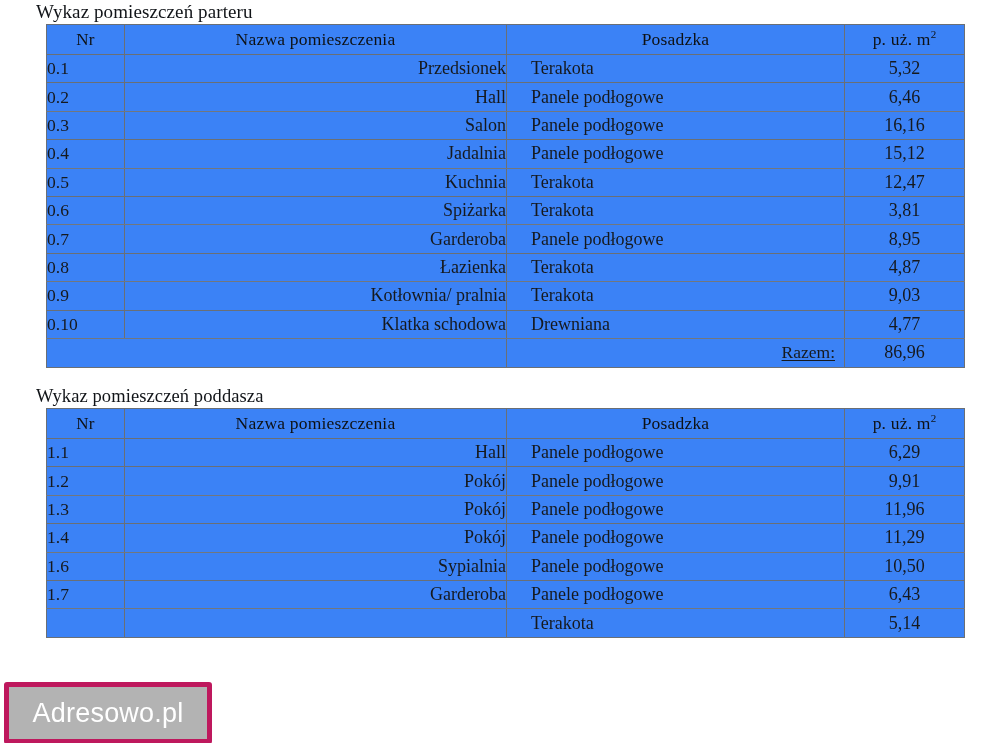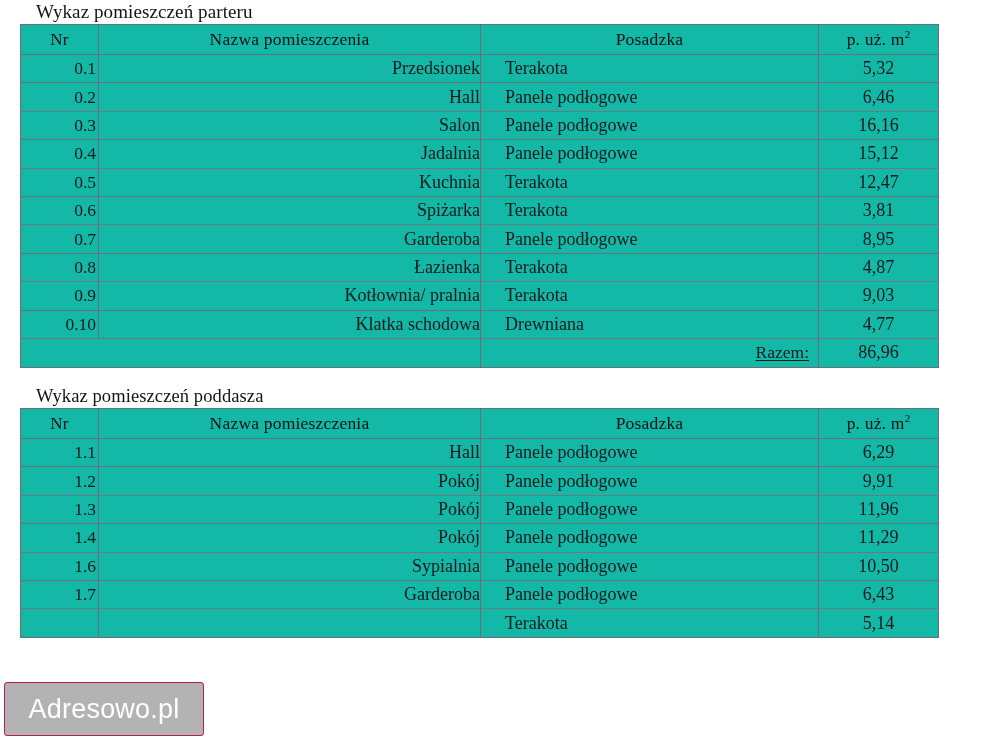--- a/index.html
+++ b/index.html
@@ -37,24 +37,24 @@
     padding-left: 36px;
     color: #111418;
     letter-spacing: 0.1px;
     white-space: nowrap;
   }
   #section-poddasze .section-title { font-size: 18.5px; }
 
   
   .room-table {
     border-collapse: collapse;
-    margin-left: 20px;
+    margin-left: 46px;
     width: 918px;
     table-layout: fixed;
-    background: #14b8a6;
+    background: #3b82f6;
   }
   .room-table td,
   .room-table th {
     border: 1px solid #6a6f75;
     padding: 0;
     font-weight: normal;
     vertical-align: middle;
   }
 
   col.c-nr     { width: 78px; }
@@ -76,21 +76,21 @@
     vertical-align: super;
     line-height: 0;
   }
 
   tbody td {
     height: 27.4px;
     font-size: 18px;
     color: #16191d;
   }
   td.cell-nr {
-    text-align: right;
+    text-align: left;
     padding-right: 2px;
     font-size: 17.5px;
   }
   td.cell-name {
     text-align: right;
     padding-left: 14px;
   }
   td.cell-floor {
     text-align: left;
     padding-left: 24px;
@@ -122,21 +122,21 @@
   .room-table tbody tr:nth-child(even) td { border-bottom-color: #72777d; }
 
   
   #watermark {
     position: absolute;
     left: 4px;
     top: 682px;
     width: 198px;
     height: 52px;
     background: #b3b3b3;
-    border: 1px solid #be185d;
+    border: 5px solid #be185d;
     border-radius: 3px;
     display: flex;
     align-items: center;
     justify-content: center;
     z-index: 40;
   }
   #watermark .wm-text {
     font-family: "Liberation Sans", "DejaVu Sans", sans-serif;
     font-size: 27px;
     color: #ffffff;

